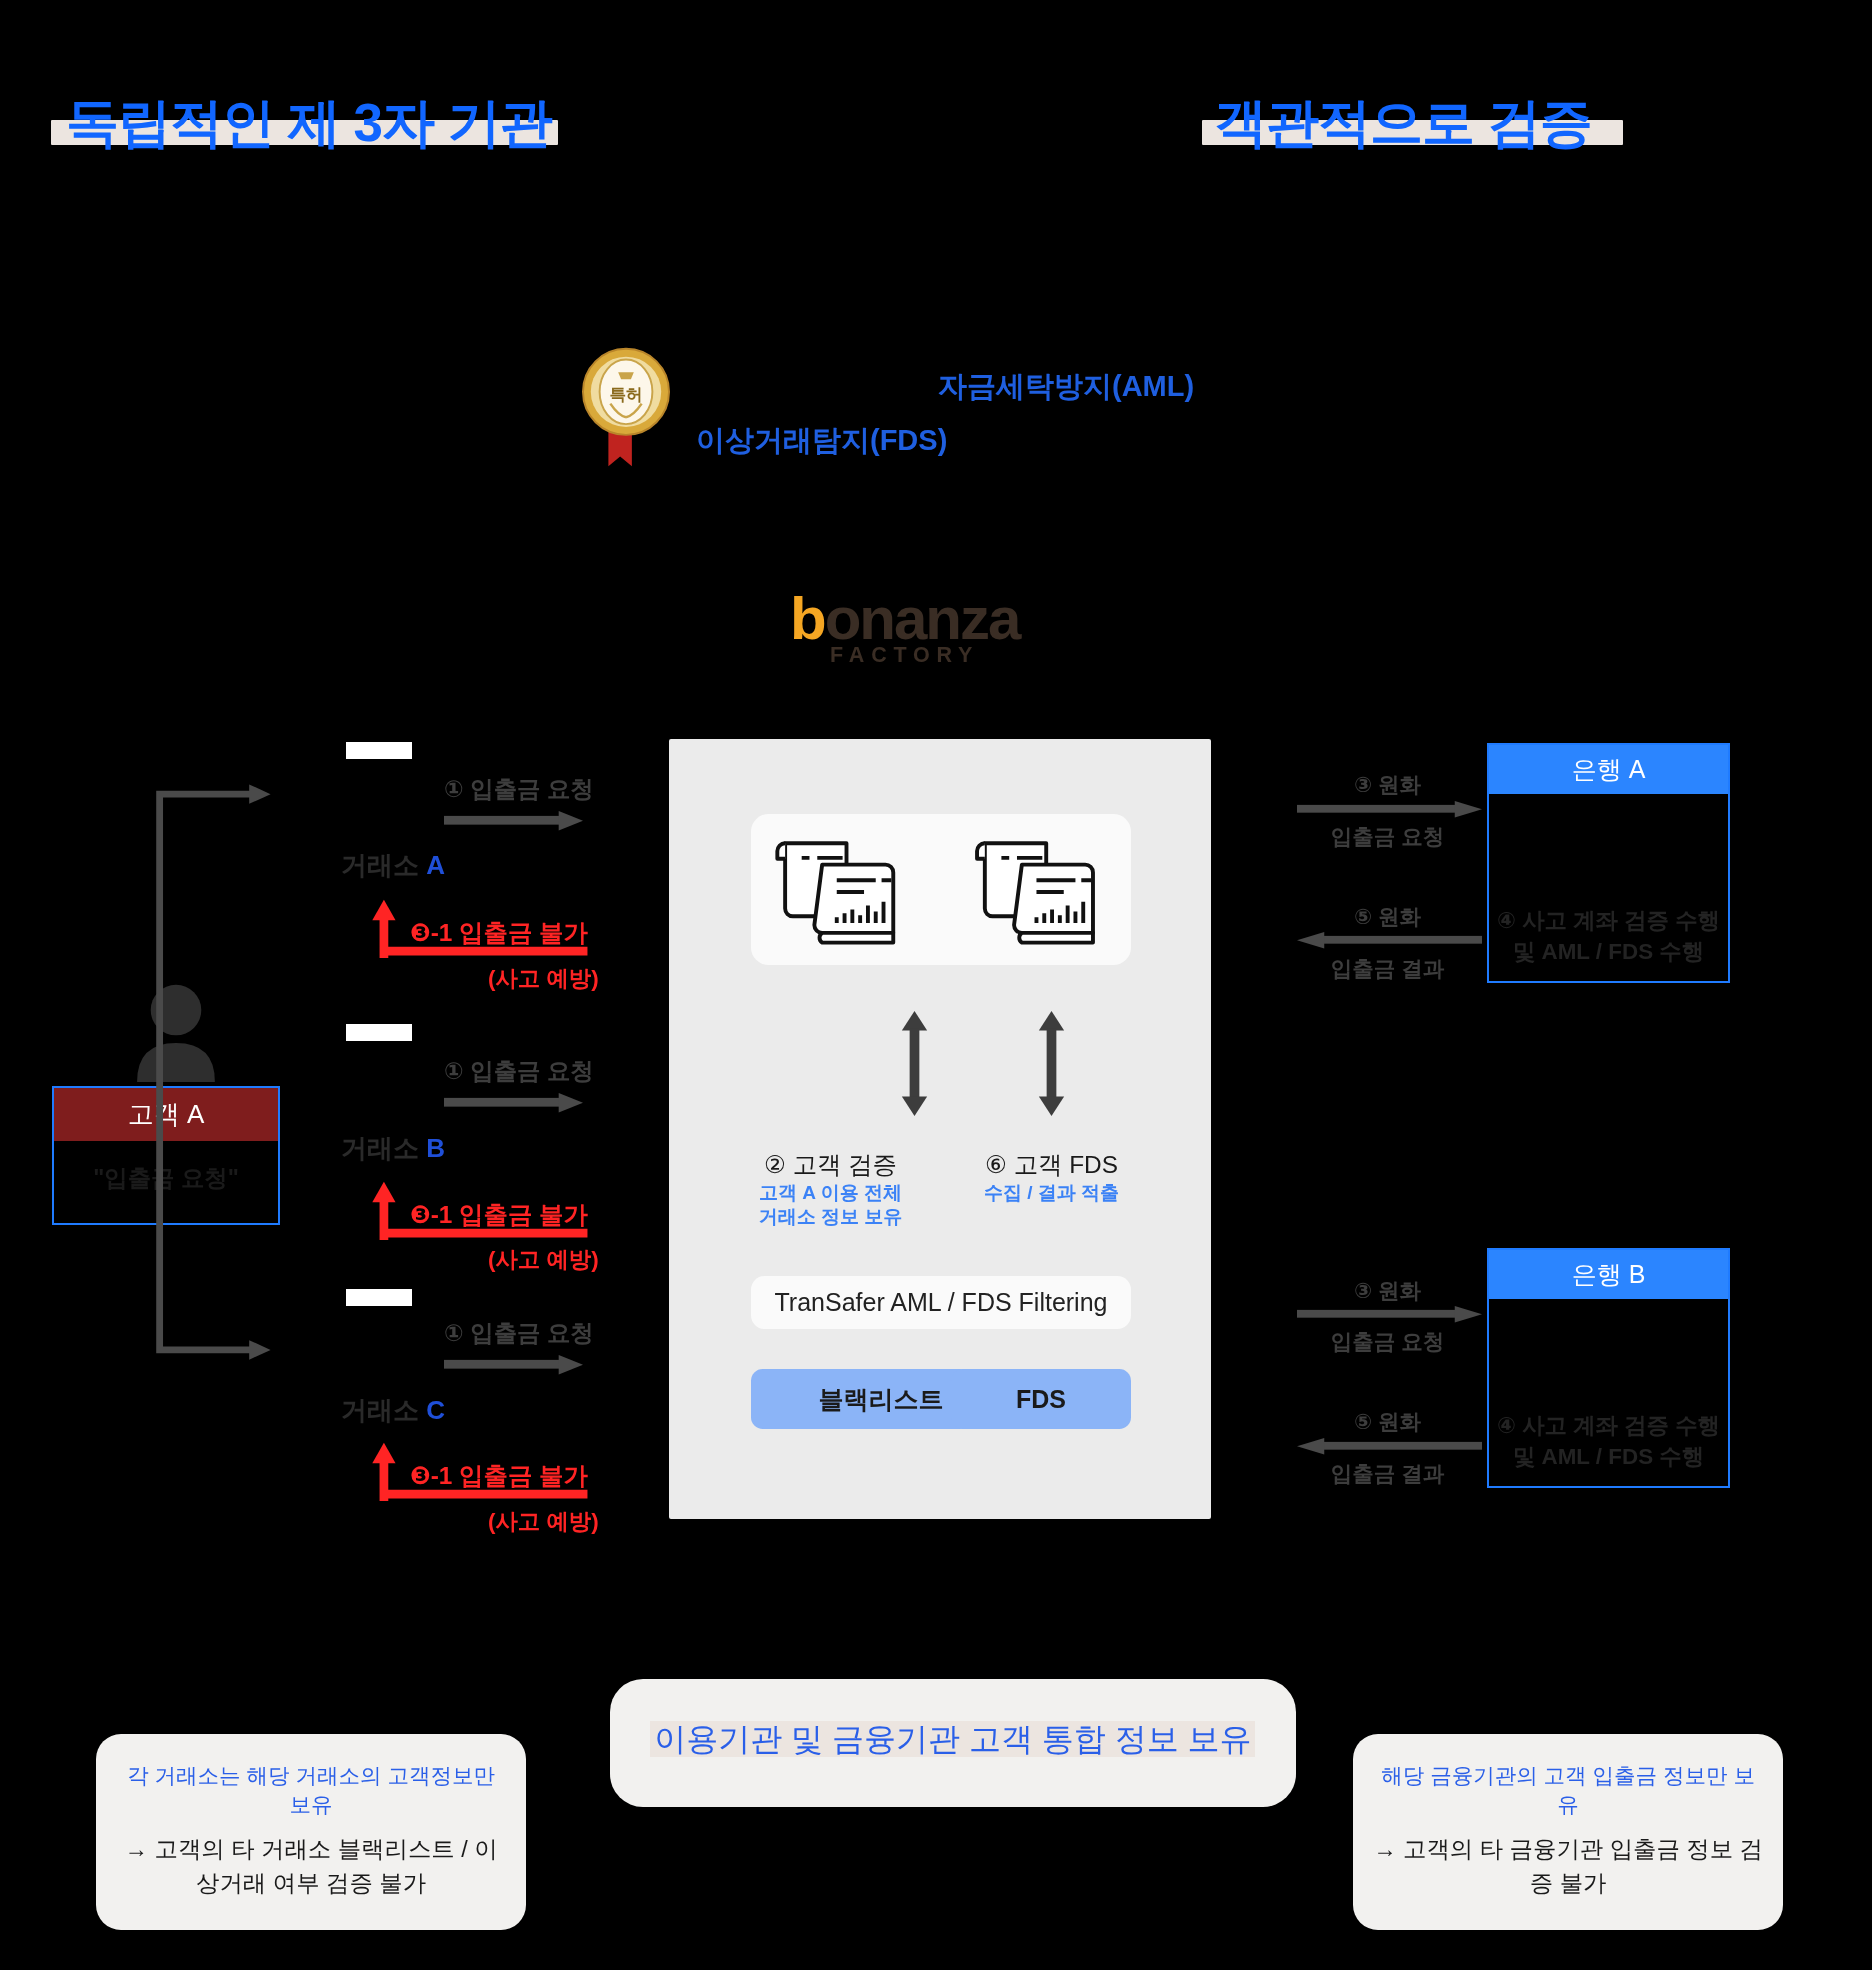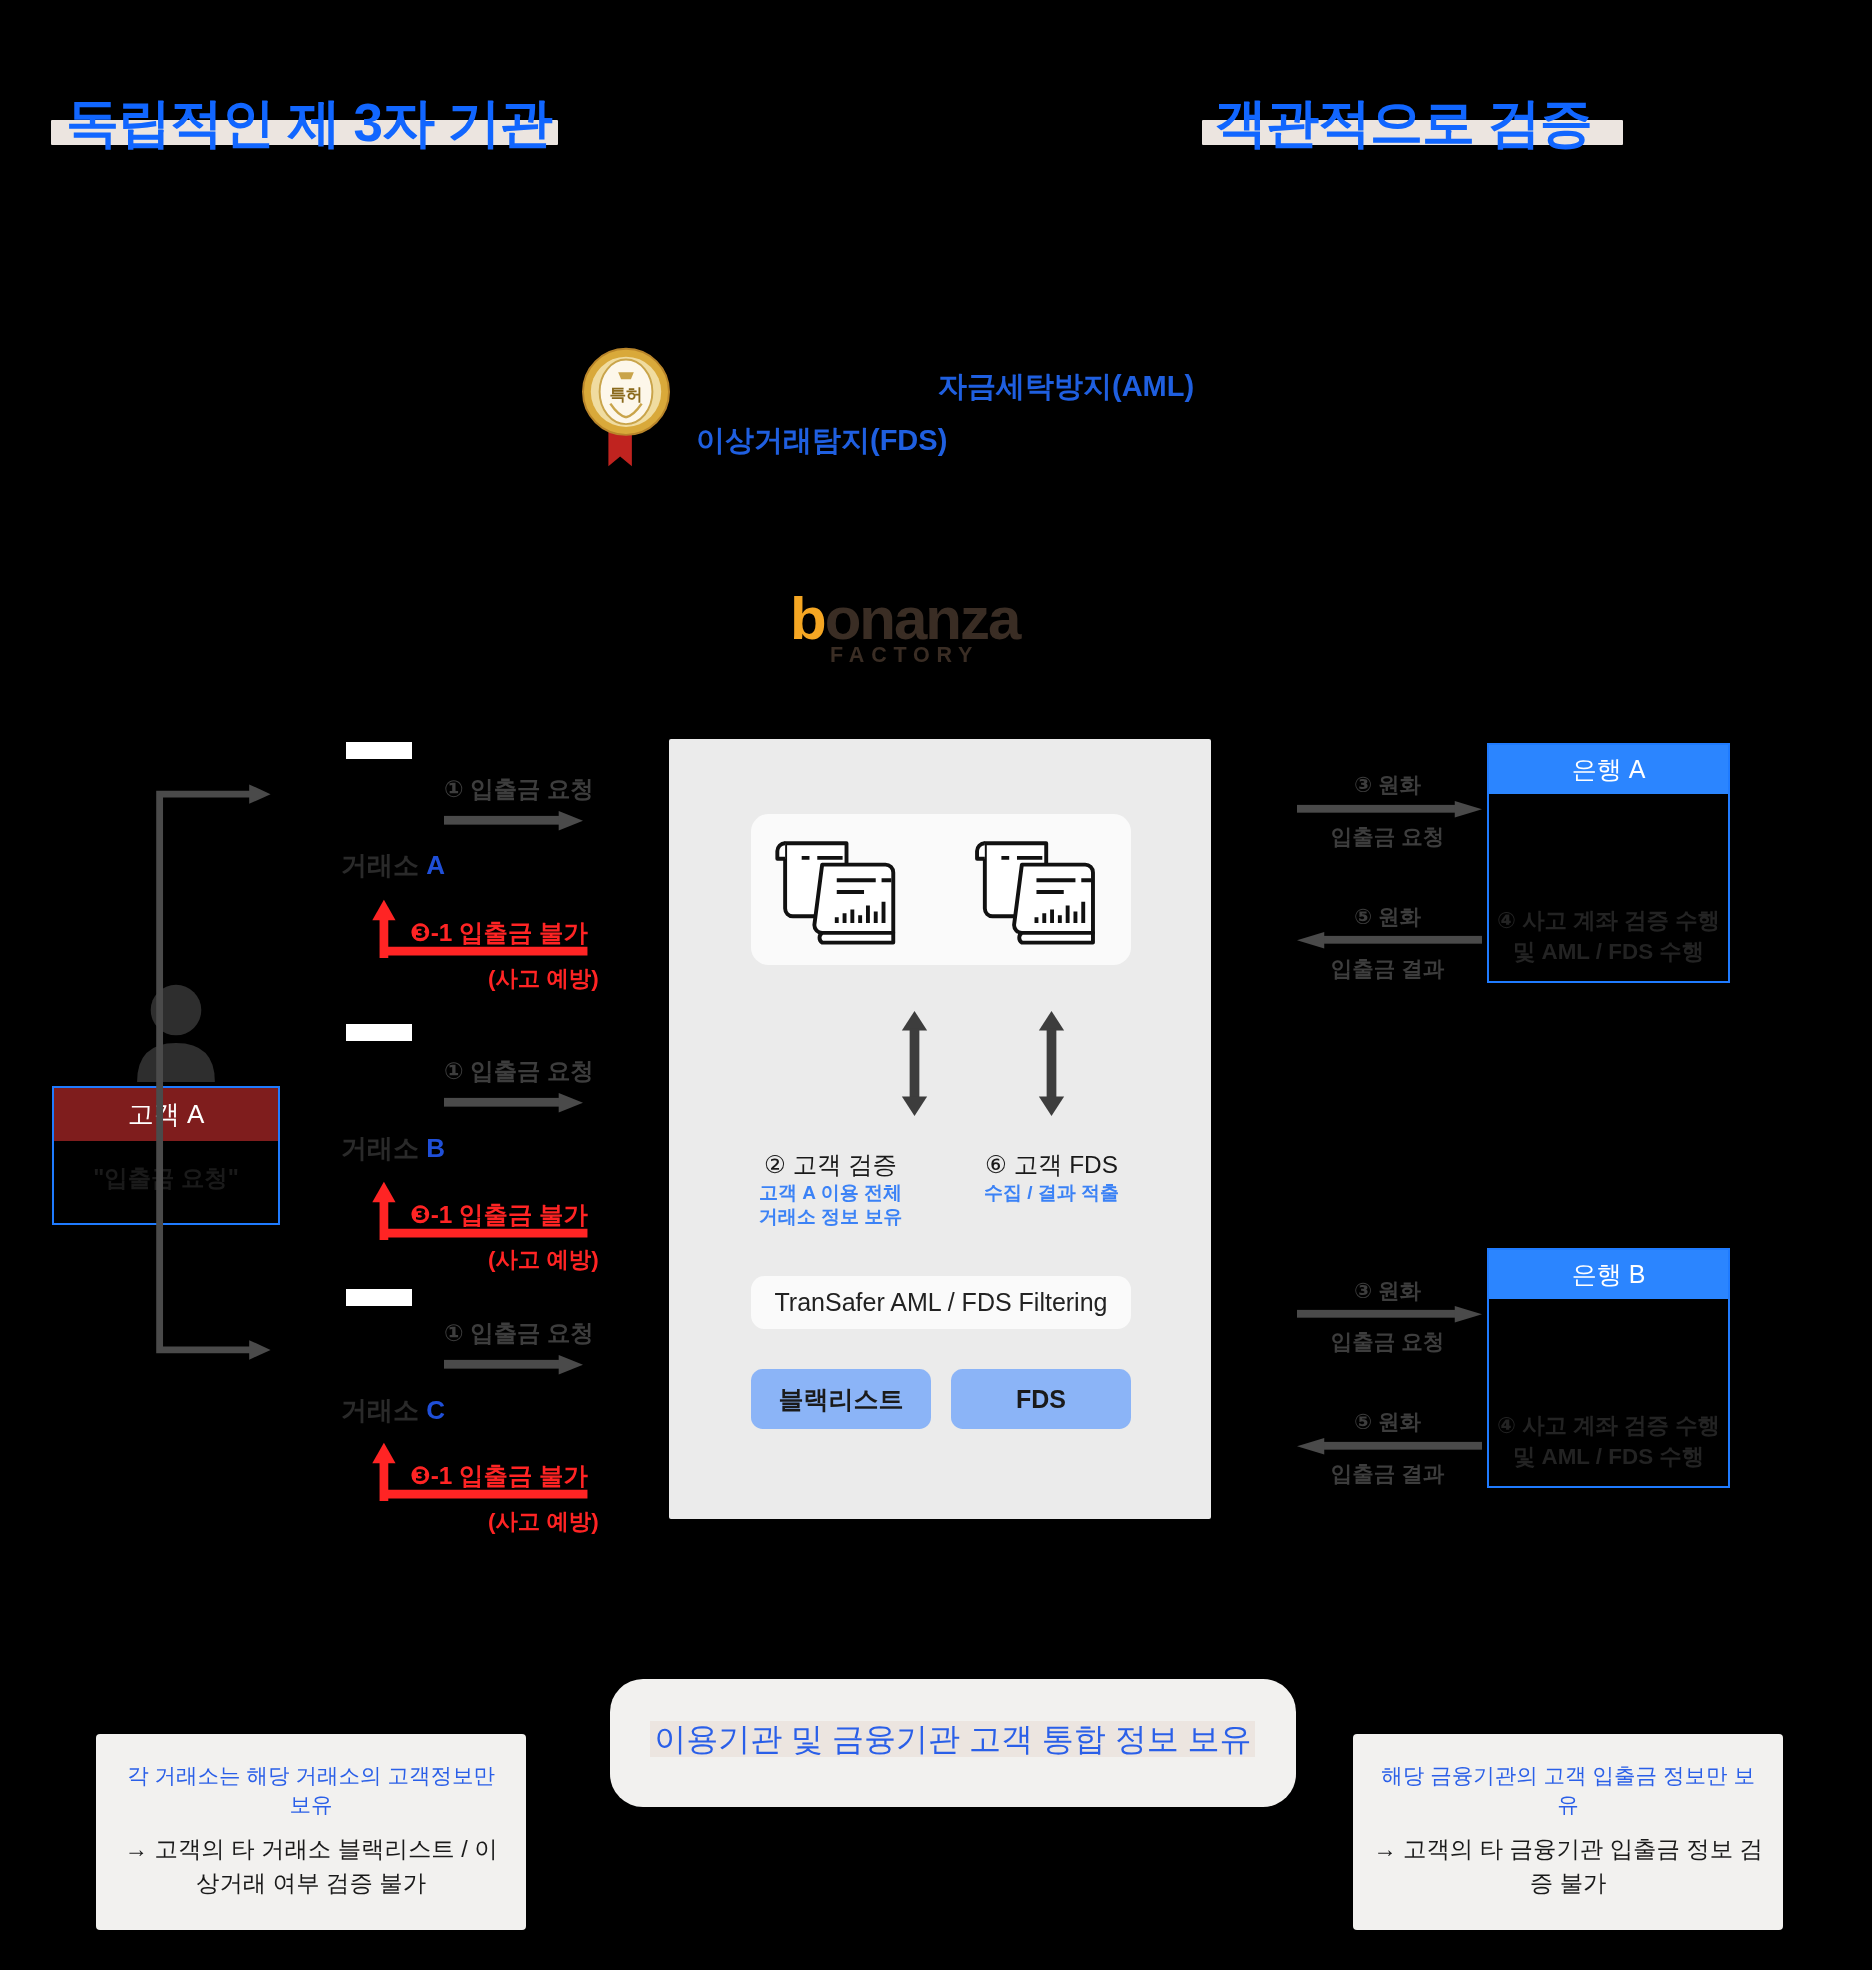--- a/index.html
+++ b/index.html
@@ -46,21 +46,21 @@
 
   
   .bank-box{border:2.9px solid #1f7bff;width:239px;}
   .bank-head{background:#2b85ff;color:#fff;font-size:25px;text-align:center;padding:7.8px 0;}
   .bank-body{height:187px;position:relative;}
   .bank-body .txt{position:absolute;left:0;right:0;bottom:13.7px;text-align:center;
                   font-size:22.4px;font-weight:bold;color:#232323;line-height:1.35;}
   .bank-arrow-lbl{font-size:21.5px;font-weight:bold;color:#3d3d3d;text-align:center;white-space:nowrap;}
 
   
-  .note{background:#f2f1ef;border-radius:4px;text-align:center;}
+  .note{background:#f2f1ef;border-radius:25px;text-align:center;}
   .note .ttl{color:#2a5fe8;font-weight:normal;}
   .note .bdy{color:#1a1a1a;}
   .note-side{width:395px;padding:27px 17.6px 29px;}
   .note-side .ttl{font-size:21.5px;}
   .note-side .bdy{font-size:23.4px;line-height:1.45;margin-top:13.7px;}
   .note-main{width:639px;padding:39px 23.4px 45px;border-radius:33px;}
   .note-main .ttl{font-size:32px;}
   .note-main .hl{background:#ece5e0;padding:0 3.9px;}
   .note-main .bdy{font-size:32px;line-height:1.5;margin-top:21.5px;font-weight:bold;}
 </style>
@@ -143,21 +143,21 @@
   <div class="t2">고객 A 이용 전체</div>
   <div class="t2">거래소 정보 보유</div>
 </div>
 
 <div class="step-blk abs" style="left:954px;top:1149px;width:195px;">
   <div class="t1">⑥ 고객 FDS</div>
   <div class="t2">수집 / 결과 적출</div>
 </div>
 
 <div class="mini-card abs" style="left:751px;top:1276px;width:380px;height:53px;">TranSafer AML / FDS Filtering</div>
-<div class="btn-blue abs" style="left:751px;top:1369px;width:180px;height:60px;">블랙리스트</div>
+<div class="btn-blue abs" style="left:751px;top:1369px;width:180px;height:60px;padding-left:40px;">블랙리스트</div>
 <div class="btn-blue abs" style="left:951px;top:1369px;width:180px;height:60px;">FDS</div>
 
 <div class="abs" style="left:127px;top:975px;">
   <svg width="98" height="107" viewBox="0 0 100 110">
     <circle cx="50" cy="36" r="26" fill="#2e2e2e"></circle>
     <path d="M10 110 q0 -40 40 -40 q40 0 40 40 z" fill="#2e2e2e"></path>
   </svg>
 </div>
 <div class="cust-box abs" style="left:52px;top:1086px;">
   <div class="cust-head">고객 A</div>

